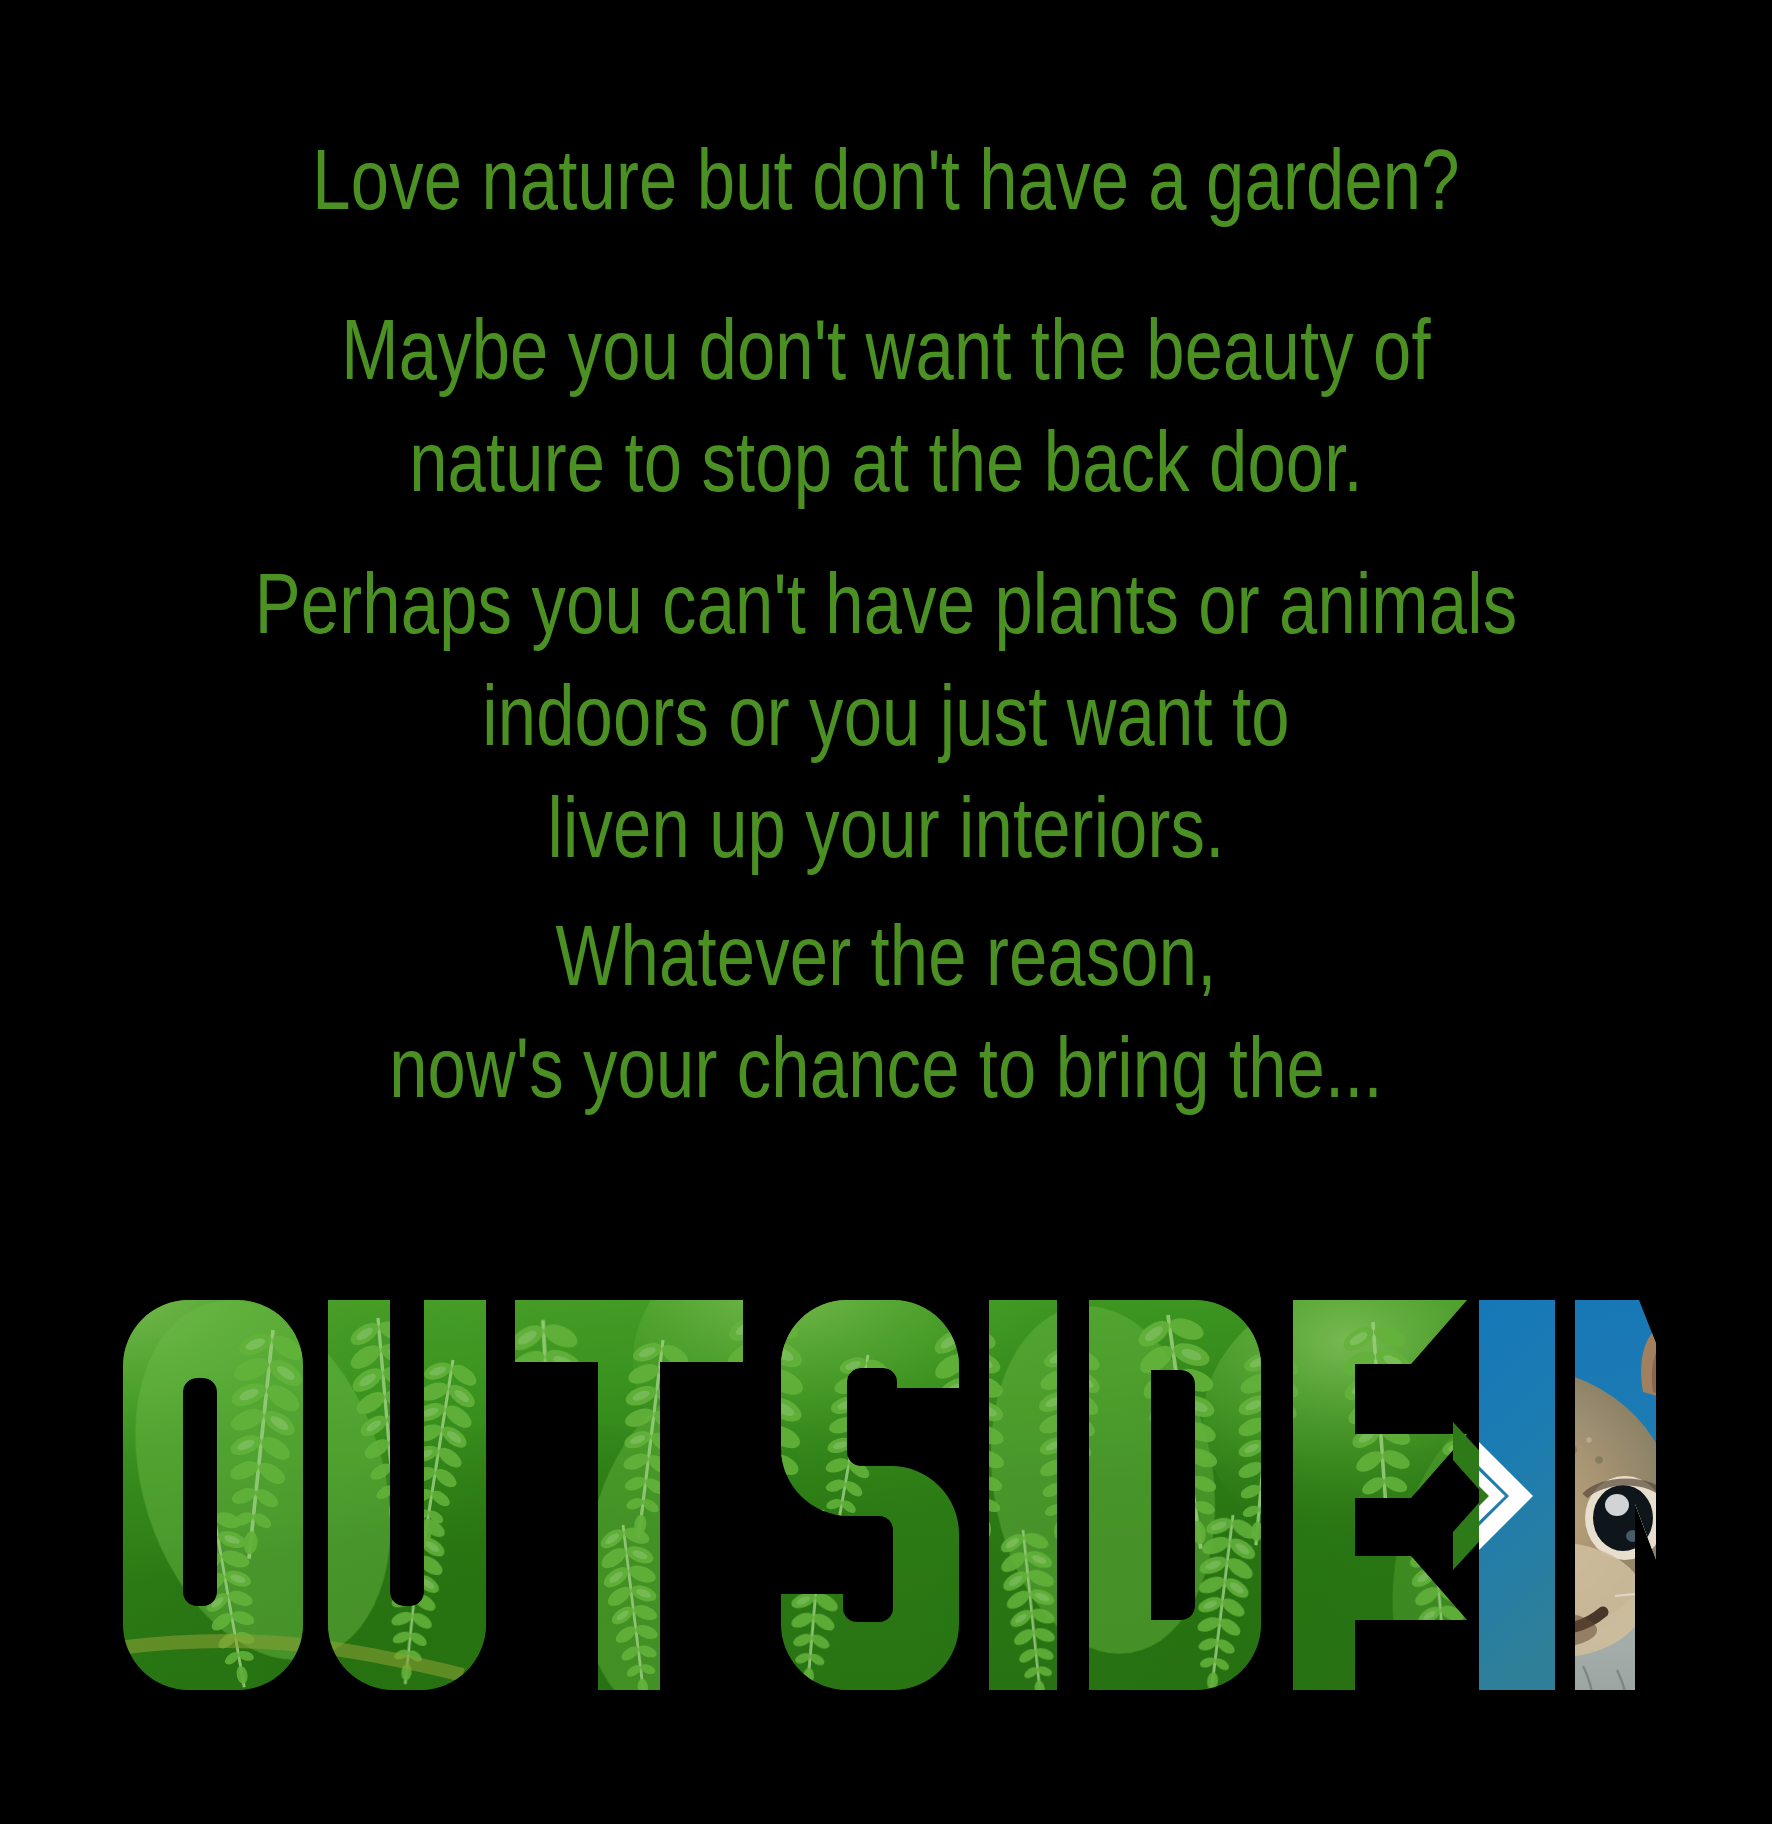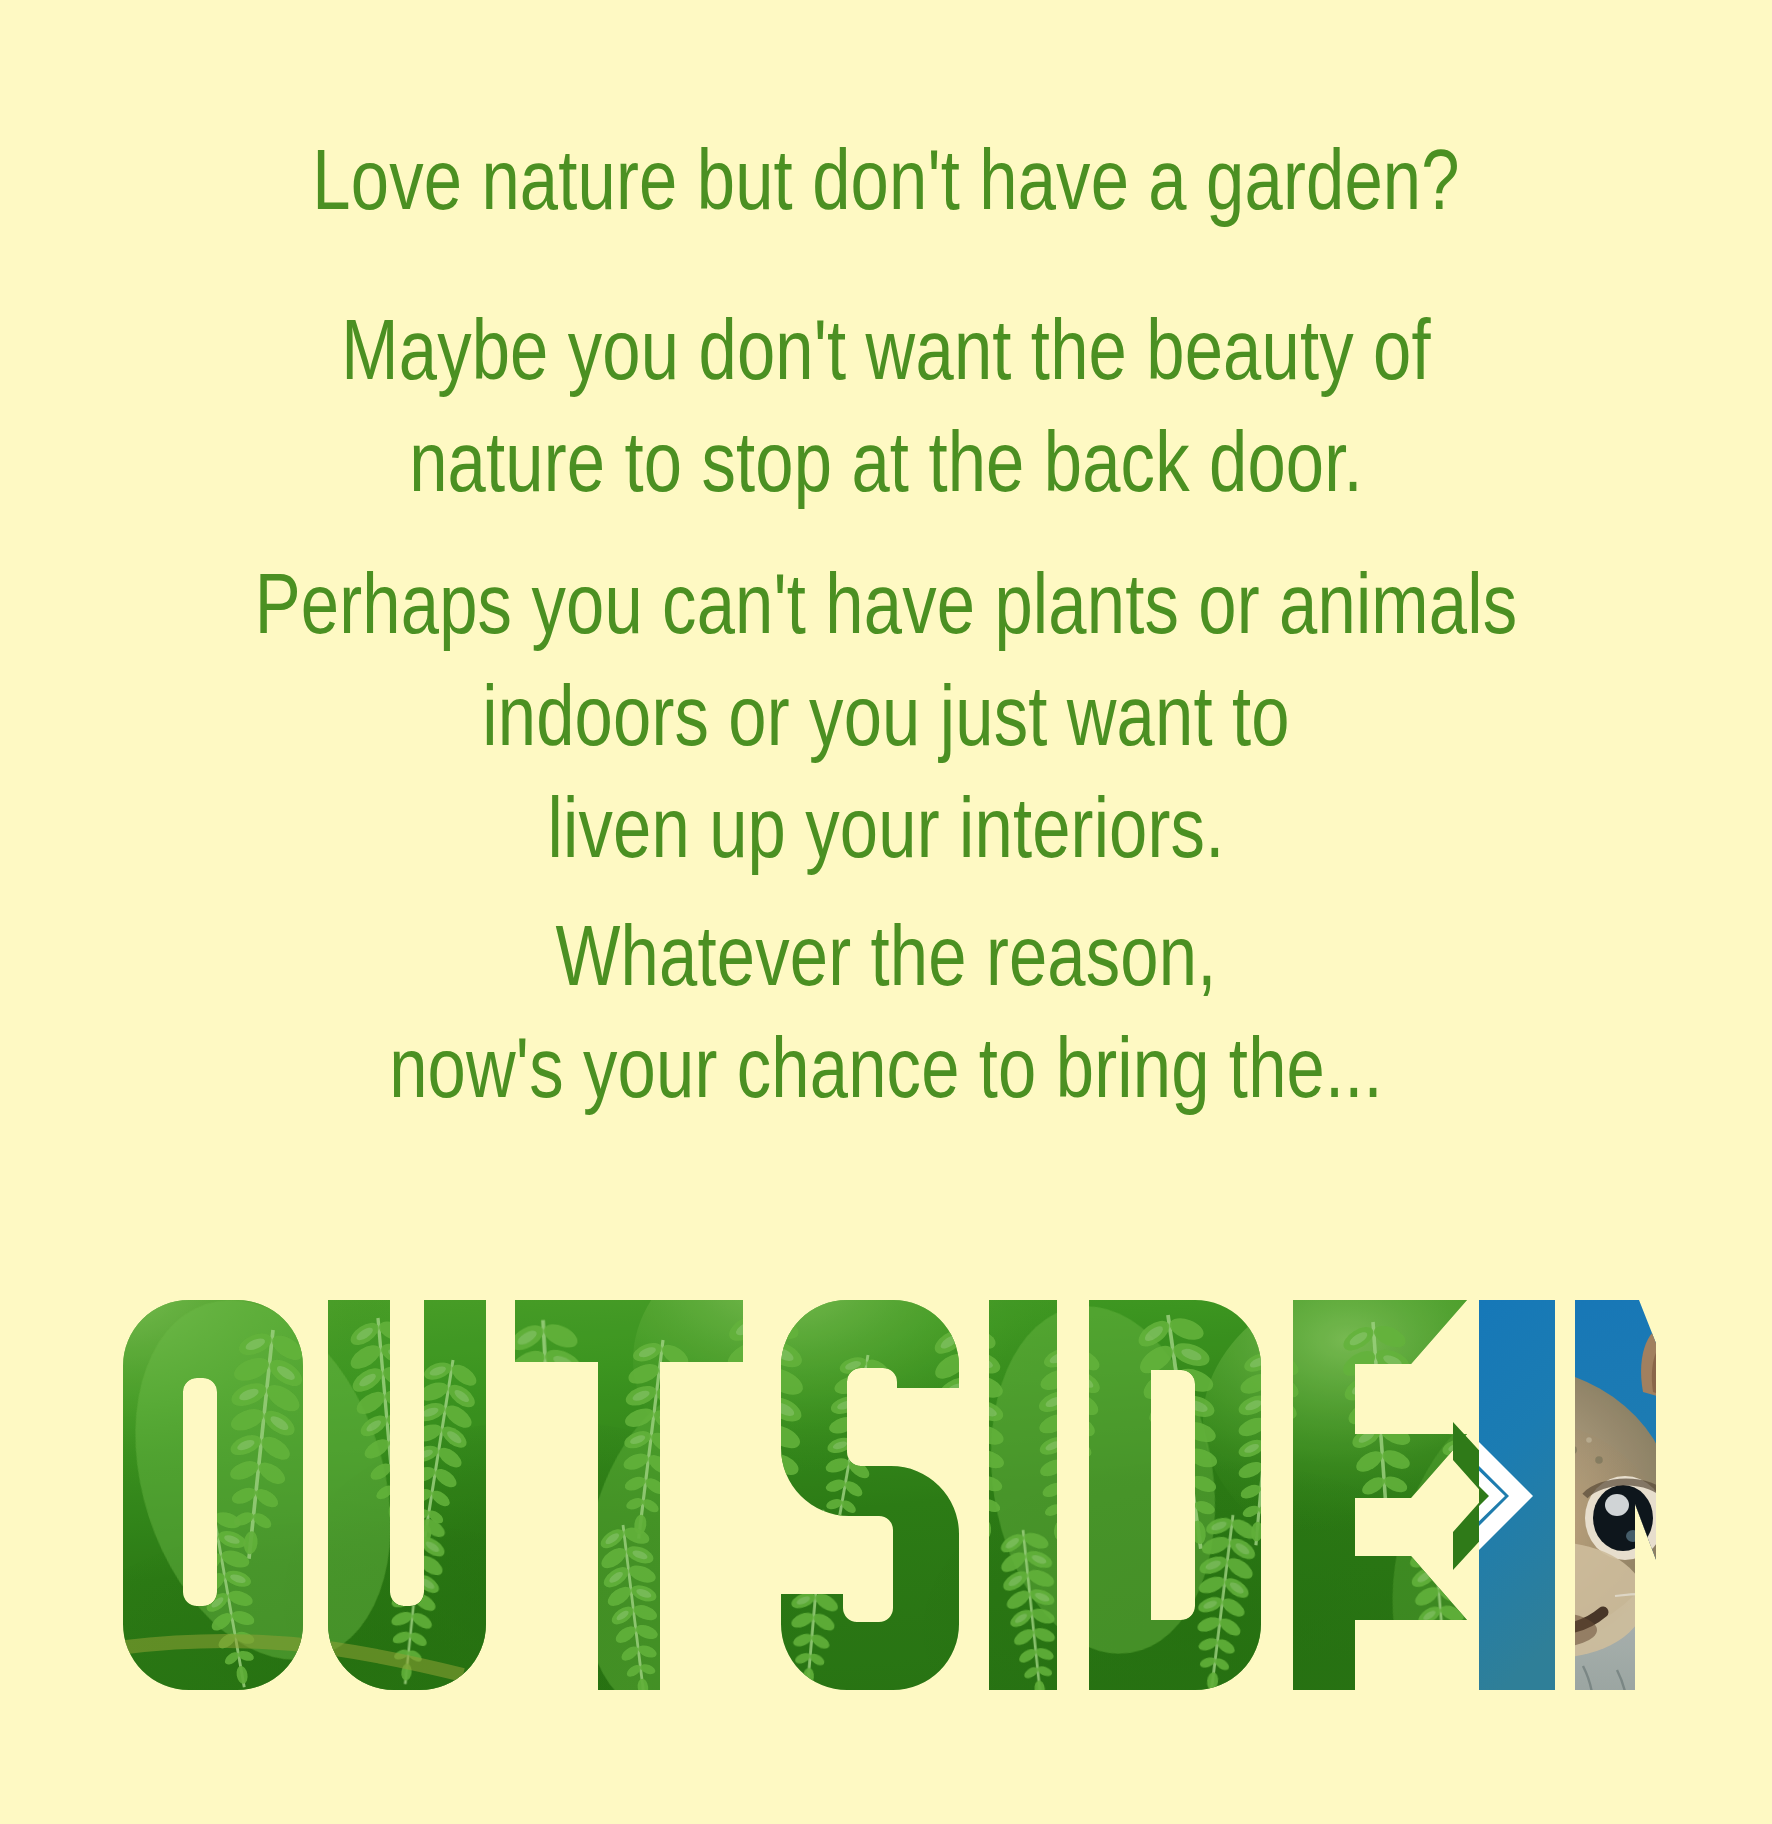--- a/index.html
+++ b/index.html
@@ -11,21 +11,21 @@
   body {
     width: 1772px;
     height: 1824px;
     font-family: "Liberation Sans", sans-serif;
     overflow: hidden;
   }
   #poster {
     position: relative;
     width: 1772px;
     height: 1824px;
-    background: #fef9c3;
+    background: #000000;
     box-sizing: border-box;
     padding-left: 8px;
   }
 
   
   .copy-block {
     position: absolute;
     left: 0;
     width: 1772px;
     text-align: center;

